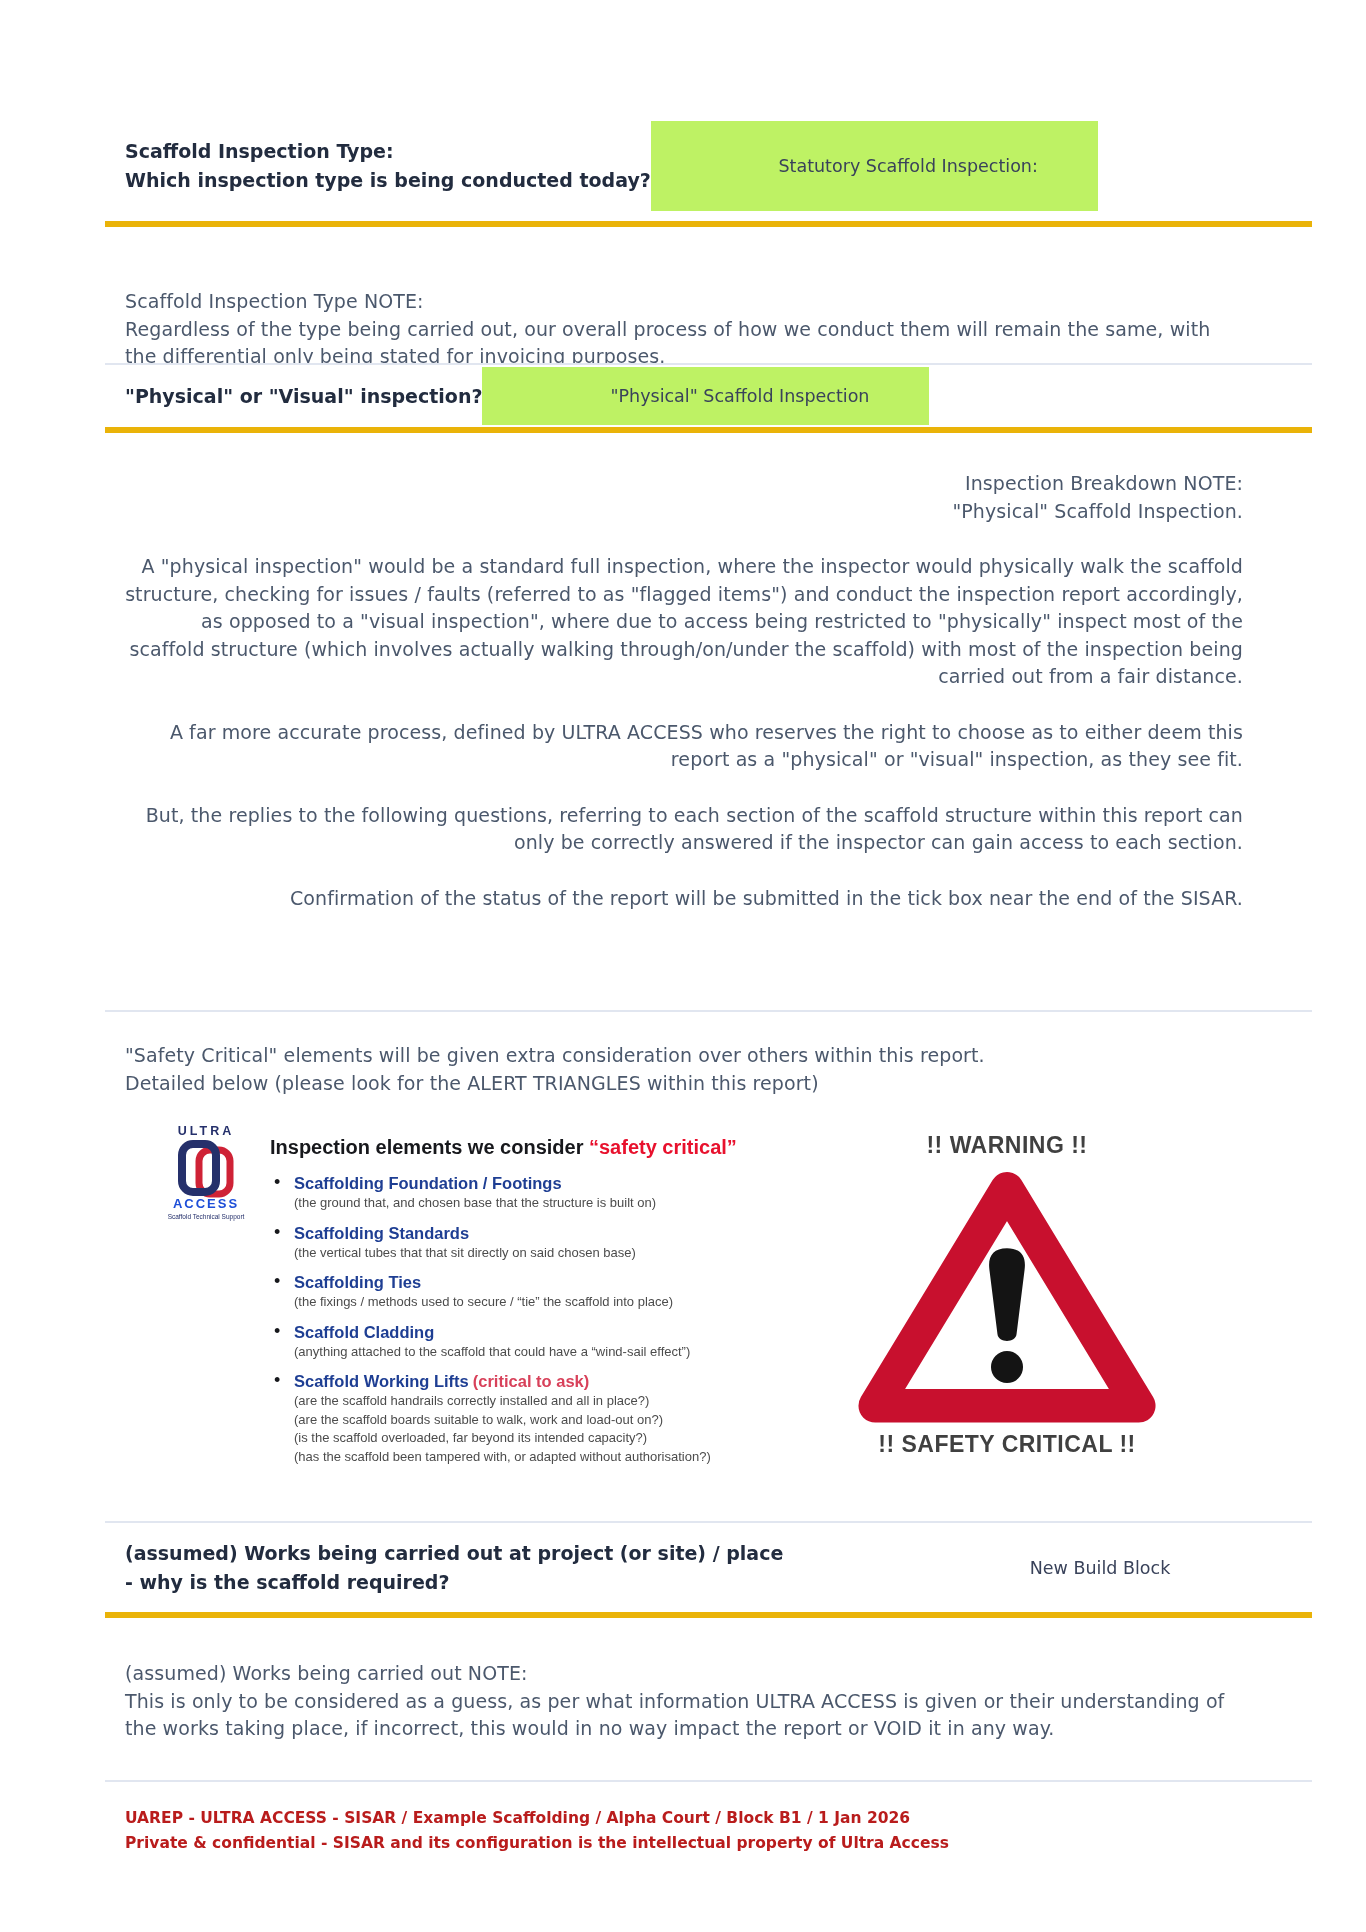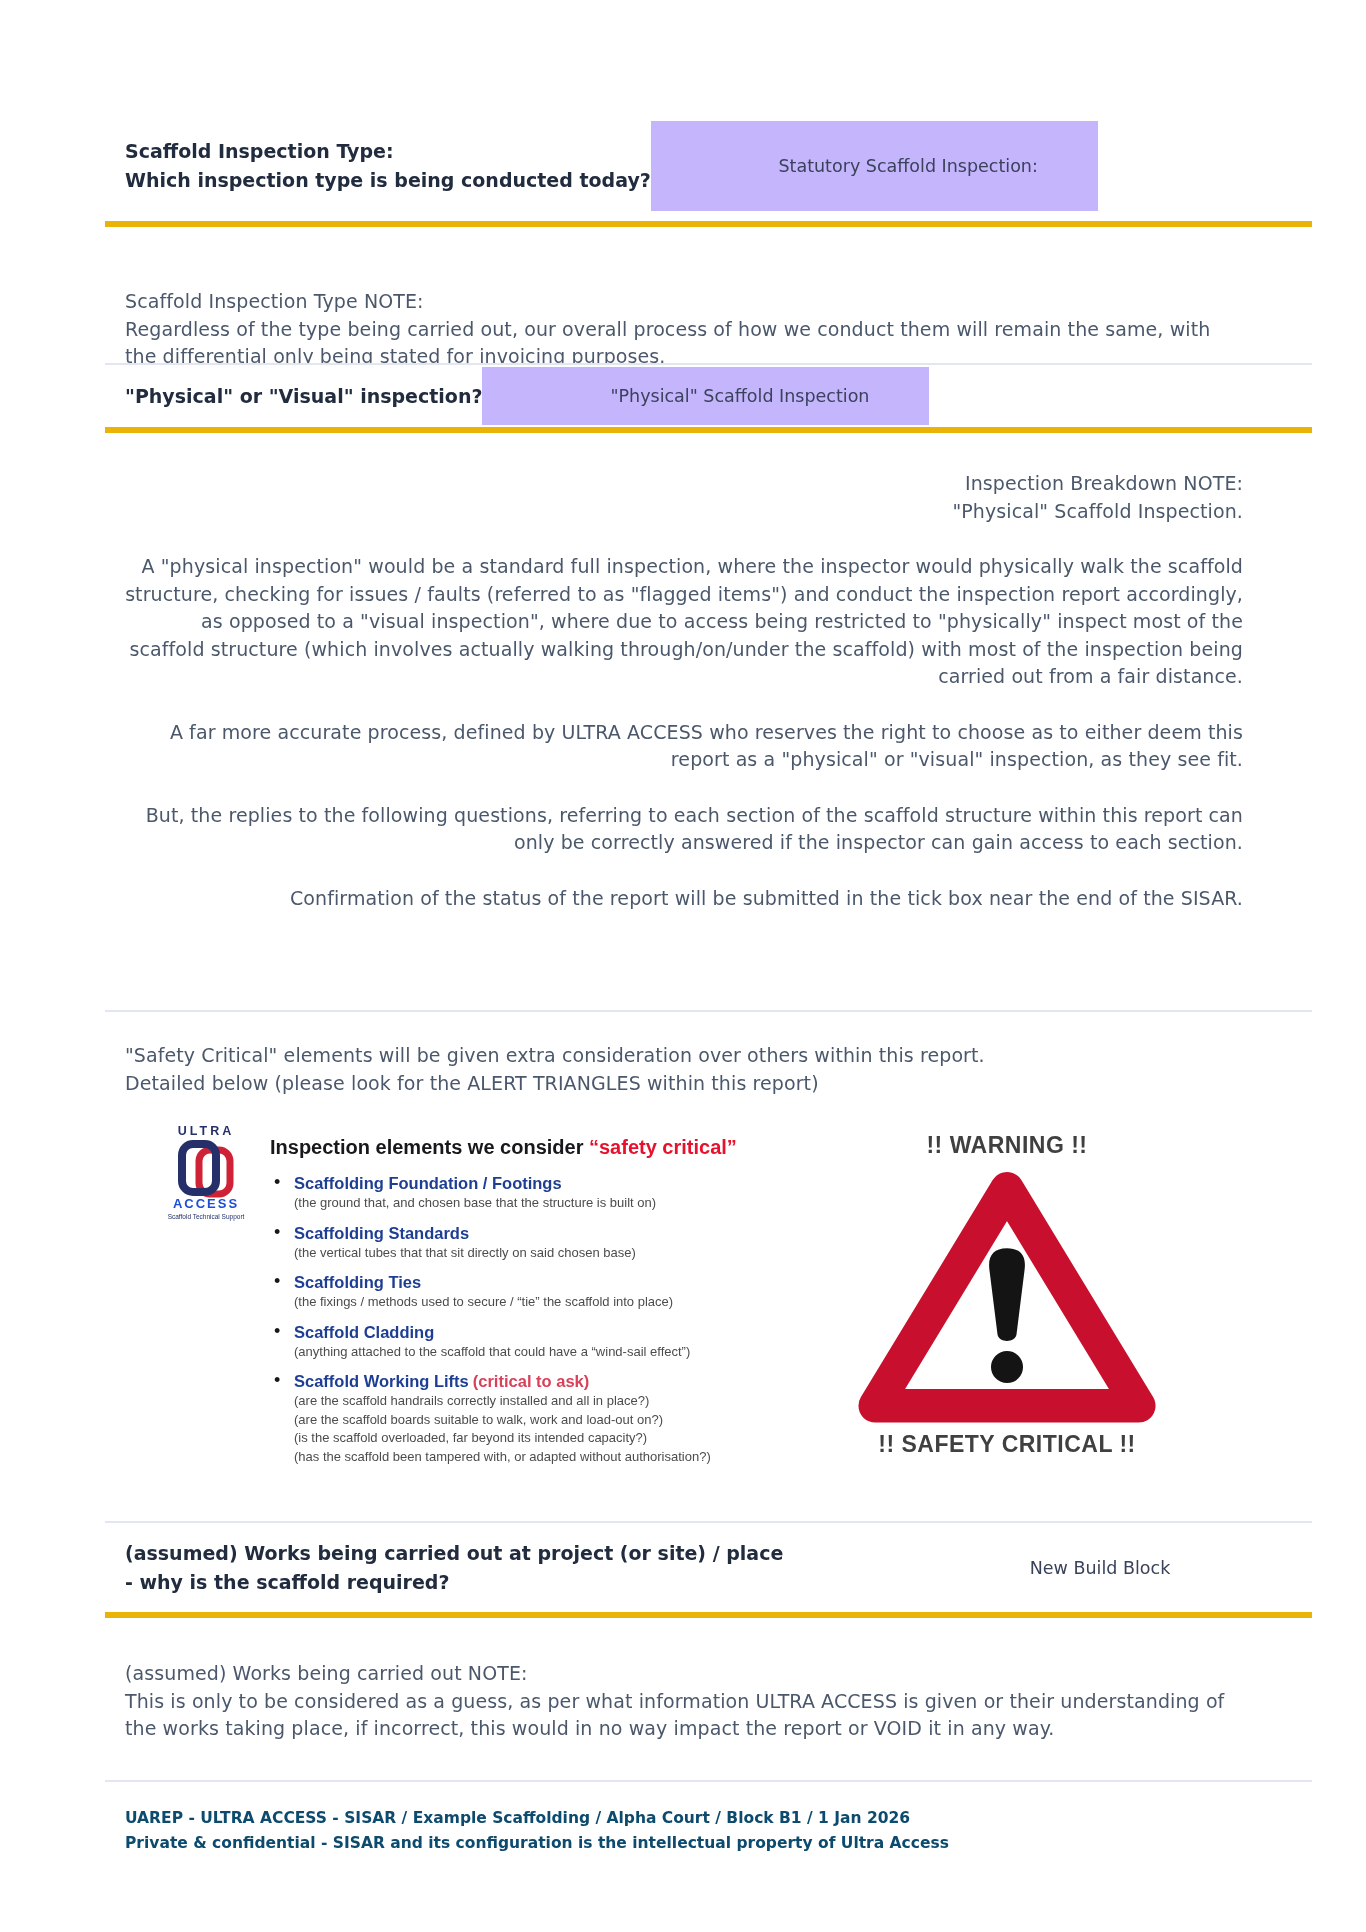--- a/index.html
+++ b/index.html
@@ -6,21 +6,21 @@
   .page{position:relative;width:1366px;height:1932px;background:#ffffff;overflow:hidden;
         font-family:"DejaVu Sans",sans-serif;}
 
   
   .qrow{position:absolute;left:105px;width:1207px;display:flex;align-items:center;
         justify-content:flex-start;border-bottom:6px solid #eab308;box-sizing:border-box;background:#fff;}
   .qrow.bt{border-top:2px solid #e1e6f0;}
   .qtitle{font-weight:bold;font-size:19px;line-height:29px;color:#222c3f;padding-left:20px;}
   .answerbox{width:447px;display:flex;align-items:center;justify-content:flex-end;
              padding-right:60px;box-sizing:border-box;font-size:17.5px;color:#39425a;}
-  .answerbox.bg{background:#c4b5fd;}
+  .answerbox.bg{background:#bef264;}
   .r1{top:110px;height:117px;}
   .r1 .answerbox{height:90px;}
   .r2{top:363px;height:70px;}
   .r2 .answerbox{height:58px;}
   .r3{top:1521px;height:97px;}
   .r3 .answerbox{height:60px;}
 
   
   .note{position:absolute;left:125px;width:1118px;font-size:19px;line-height:27.5px;
         color:#4b586c;letter-spacing:0.1px;}
@@ -52,21 +52,21 @@
   .el-label{font-size:16.5px;font-weight:bold;color:#1e3e93;line-height:21px;}
   .el-label .suffix{color:#d8415a;margin-left:4px;}
   .el-desc{font-size:13px;color:#4c4c4c;line-height:18.5px;}
 
   .warning{position:absolute;left:685px;top:14px;width:400px;text-align:center;}
   .warn-text{font-size:23px;font-weight:800;color:#404040;letter-spacing:0.5px;}
   .warn-tri{display:block;margin:6px auto 4px auto;}
 
   
   .footer{position:absolute;left:125px;top:1806px;width:1118px;font-size:15.5px;
-          font-weight:600;color:#0c4a6e;line-height:25px;}
+          font-weight:600;color:#b91c1c;line-height:25px;}
   .pagenum{position:absolute;top:1943px;right:136px;font-size:16px;color:#2b3547;}
 </style>
 </head>
 <body>
 
 <div class="page">
 
   <div class="qrow r1">
     <div class="qtitle">
       <div>Scaffold Inspection Type:</div>

